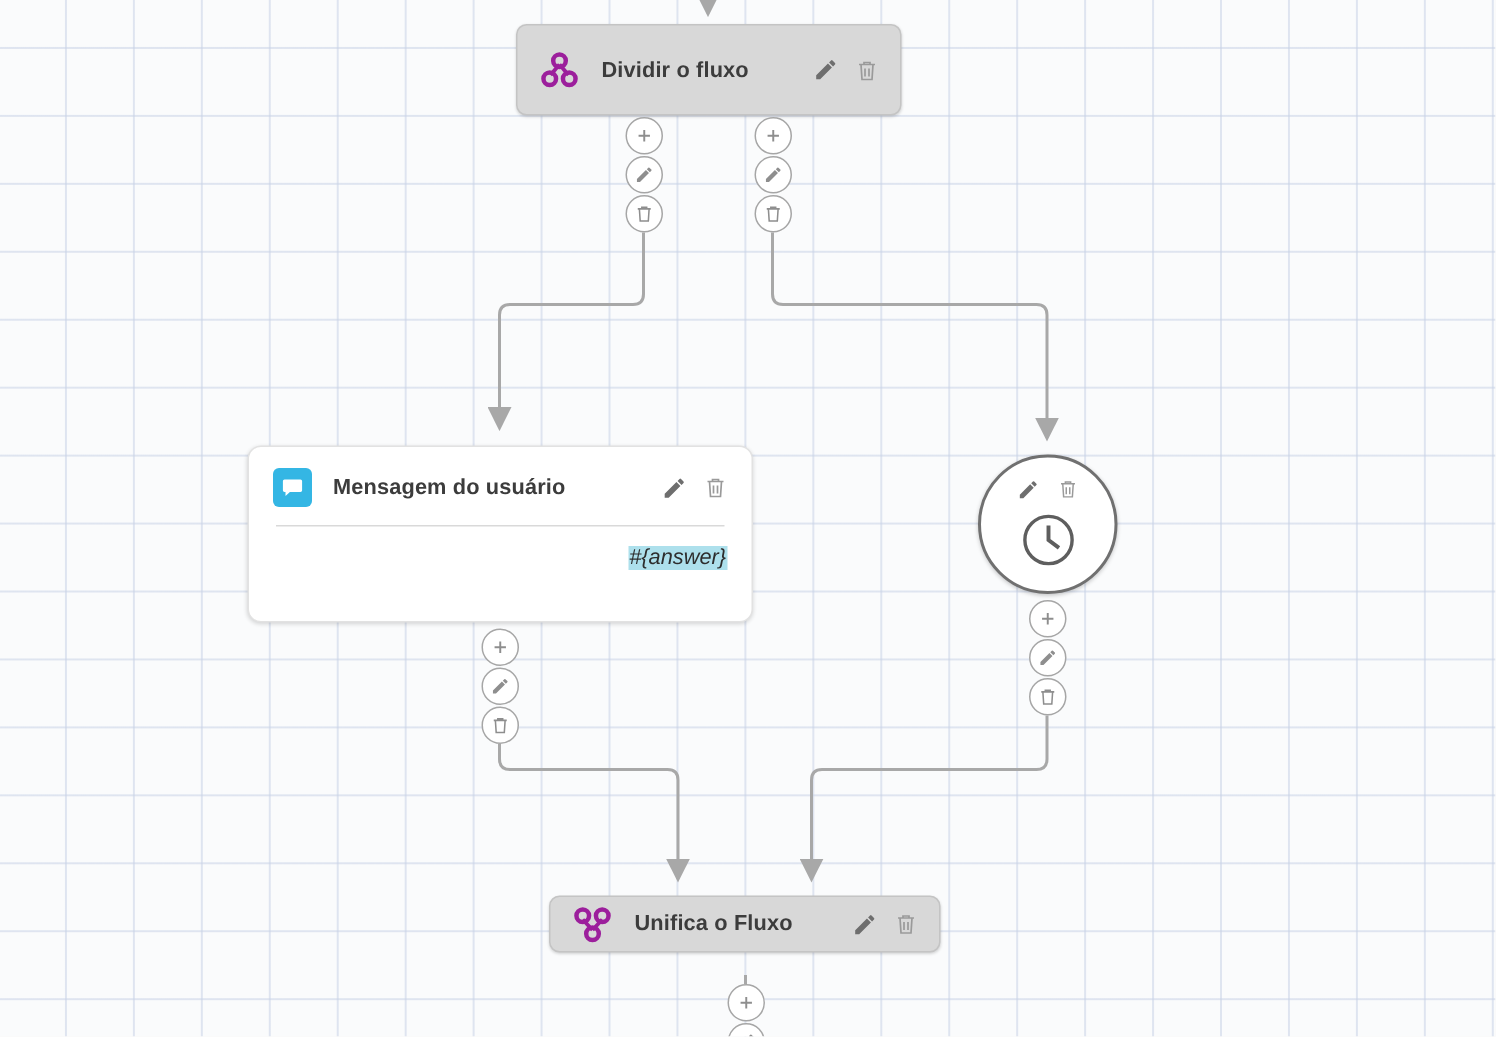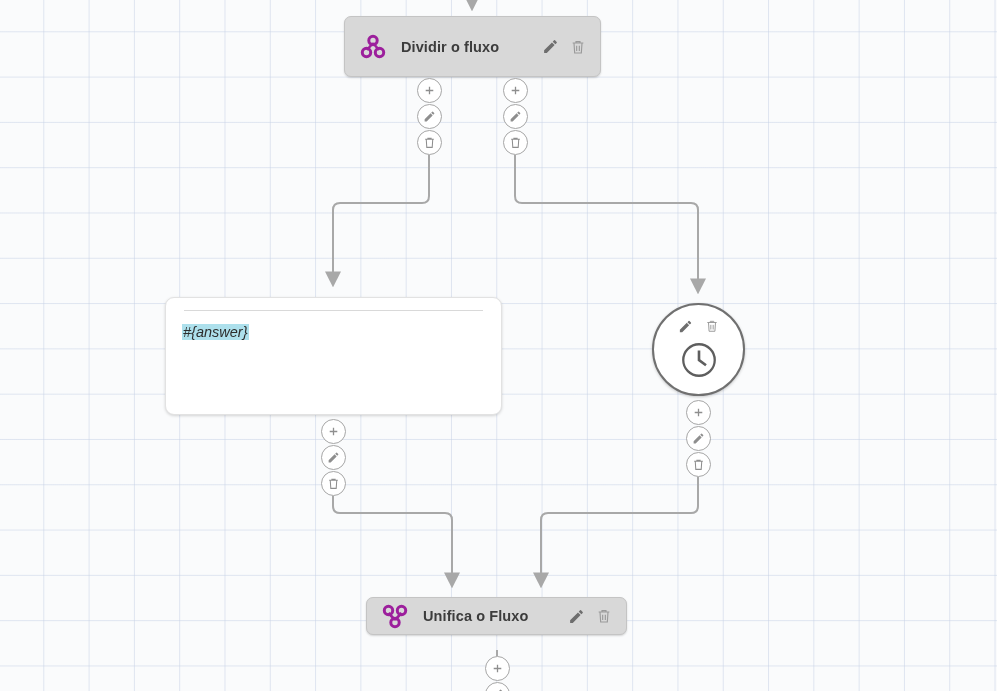--- a/index.html
+++ b/index.html
@@ -74,21 +74,21 @@
     align-items: center;
     padding: 14px 16px 0 16px;
   }
   .node-divider {
     height: 1px;
     background: #d9d9d9;
     margin: 12px 18px 0 18px;
   }
   .node-body {
     padding: 12px 16px 16px 16px;
-    text-align: left;
+    text-align: right;
     text-decoration: underline;
   }
   .token {
     display: inline-block;
     font-style: italic;
     font-size: 14.5px;
     color: #2d2d2d;
     background: #ade0ec;
     padding: 0 1px;
   }
@@ -230,20 +230,40 @@
       </svg>
     </div>
     <div class="port-btn">
       <svg width="13" height="13" viewBox="0 0 24 24" fill="none" stroke="#8e8e8e" stroke-width="1.9">
         <path d="M4 6h16M9 6V4h6v2M6 6l1 15h10l1-15"></path>
       </svg>
     </div>
   </div>
 
   <div class="node node-white" style="left:165px; top:297px; width:337px; height:118px;">
+    <div class="node-head">
+      <span class="icon icon-tile">
+        <svg width="16" height="16" viewBox="0 0 24 24" fill="#ffffff">
+          <path d="M4 4h16a1.6 1.6 0 0 1 1.6 1.6v9.2A1.6 1.6 0 0 1 20 16.4H9.4L5 20.4v-4H4a1.6 1.6 0 0 1-1.6-1.6V5.6A1.6 1.6 0 0 1 4 4z"></path>
+        </svg>
+      </span>
+      <span class="node-title">Mensagem do usuário</span>
+      <span class="spacer"></span>
+      <span class="icon act">
+        <svg width="17" height="17" viewBox="0 0 24 24" fill="#6e6e6e">
+          <path d="M3 17.25V21h3.75L17.81 9.94l-3.75-3.75L3 17.25zM20.71 7.04a1 1 0 0 0 0-1.41l-2.34-2.34a1 1 0 0 0-1.41 0l-1.83 1.83 3.75 3.75 1.83-1.83z"></path>
+        </svg>
+      </span>
+      <span class="icon act">
+        <svg width="16" height="16" viewBox="0 0 24 24" fill="none" stroke="#9a9a9a" stroke-width="1.7">
+          <path d="M4 6h16M9 6V4h6v2M6 6l1 15h10l1-15"></path>
+          <path d="M10 10v8M14 10v8"></path>
+        </svg>
+      </span>
+    </div>
     <div class="node-divider"></div>
     <div class="node-body">
       <span class="token">#{answer}</span>
     </div>
   </div>
 
   <div class="port-stack" style="left:321px; top:419px;">
     <div class="port-btn">
       <svg width="13" height="13" viewBox="0 0 24 24" stroke="#8e8e8e" stroke-width="2.4">
         <path d="M12 5v14M5 12h14"></path>

